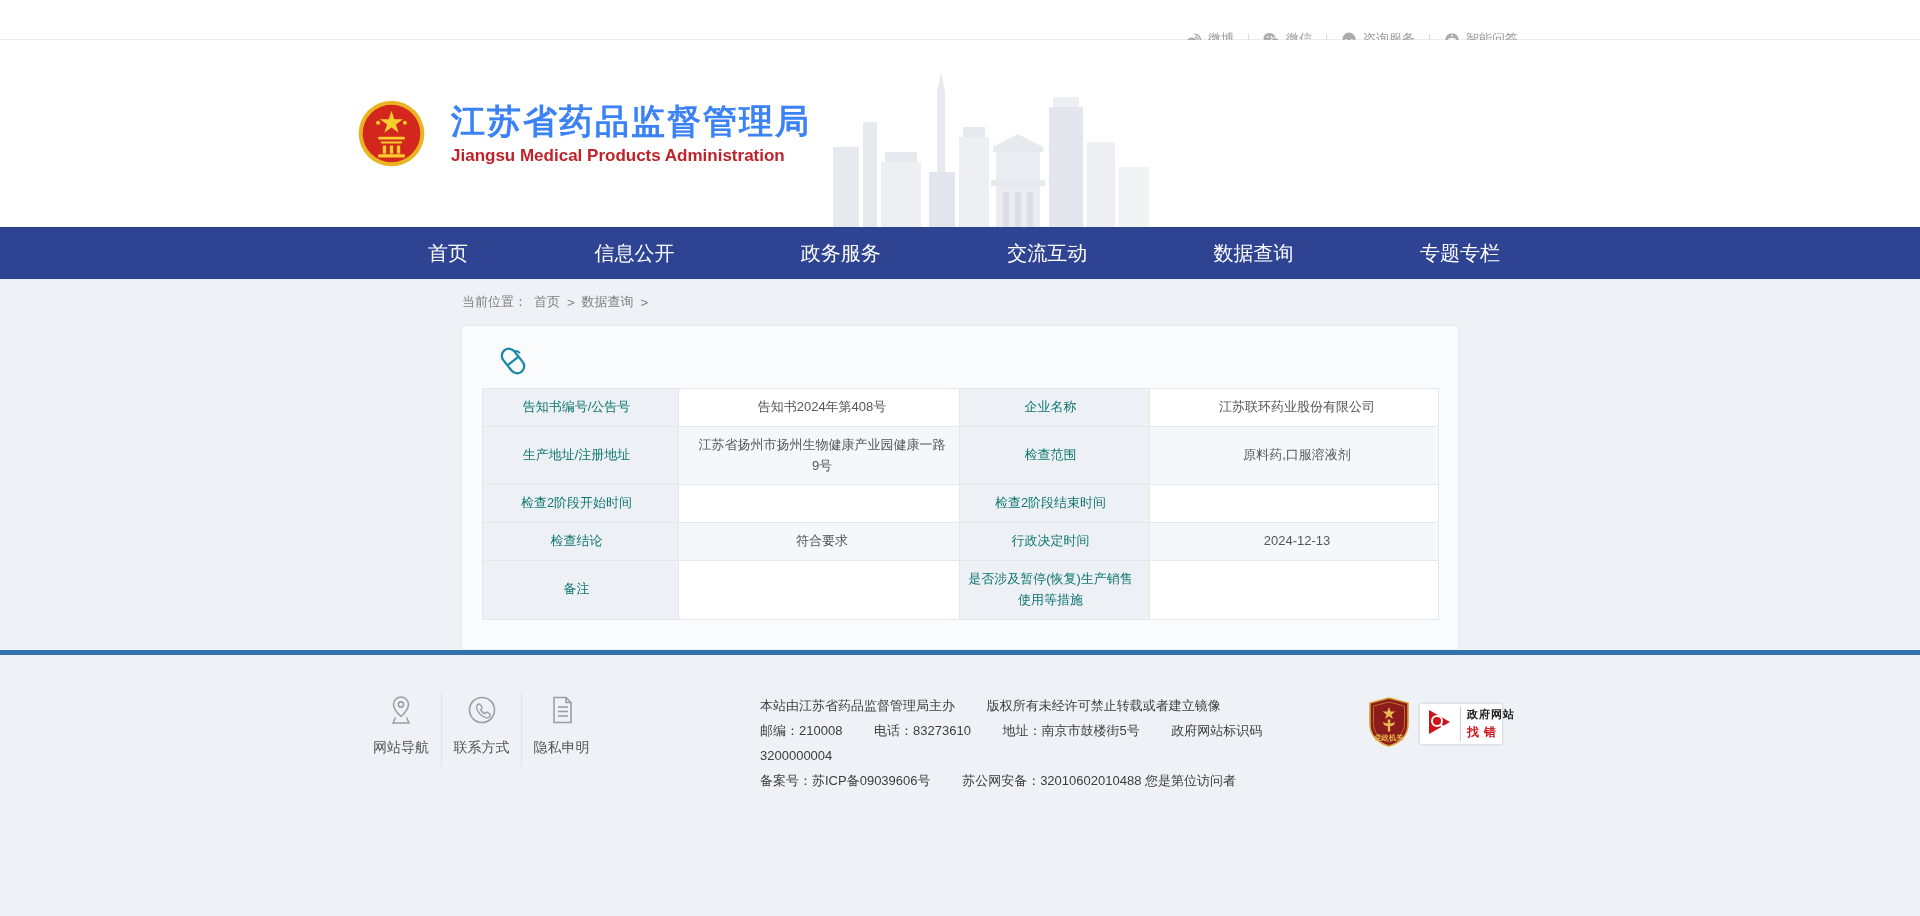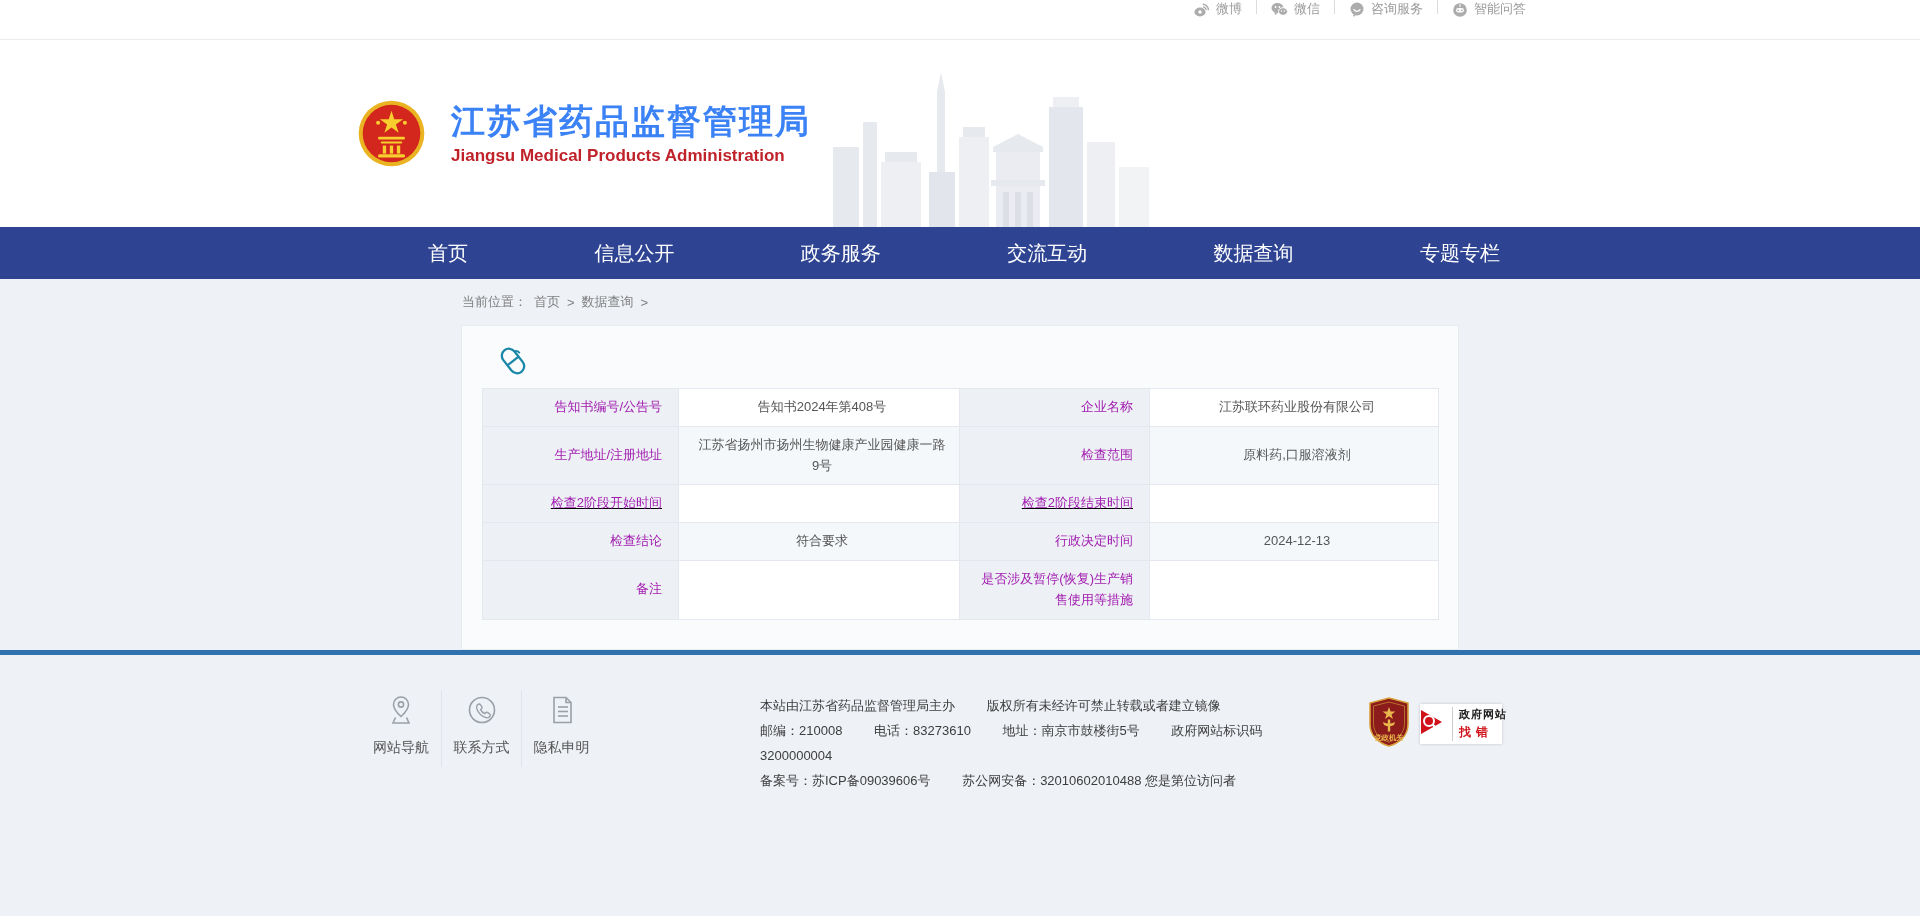--- a/index.html
+++ b/index.html
@@ -1,21 +1,21 @@
 <!DOCTYPE html>
 <html><head>
 <meta charset="utf-8">
 <style>
   * { margin:0; padding:0; box-sizing:border-box; }
   html,body { width:1920px; height:916px; overflow:hidden; }
   body { font-family:"Liberation Sans","DejaVu Sans",sans-serif; background:#eef1f6; }
 
   
   .topbar { height:40px; background:#ffffff; border-bottom:1px solid #ededed; position:relative; }
-  .topbar-links { position:absolute; right:380px; top:0; height:48px; display:flex; align-items:flex-start; }
+  .topbar-links { position:absolute; right:388px; top:0; height:48px; display:flex; align-items:flex-end; }
   .tlink { display:flex; align-items:center; gap:6px; color:#9b9b9b; font-size:13px; text-decoration:none; cursor:pointer; padding:0 14px; }
   .tsep { width:1px; height:14px; background:#dcdcdc; }
   .tlink svg { display:block; }
 
   
   .header { height:187px; background:#ffffff; position:relative; overflow:hidden; }
   .skyline { position:absolute; left:833px; bottom:0; opacity:.9; }
   .brand { position:absolute; left:358px; top:0; height:100%; display:flex; align-items:center; gap:26px; }
   .emblem svg { display:block; }
   .title-cn { font-size:34px; font-weight:bold; color:#3b82f6; letter-spacing:2px; line-height:1.2; }
@@ -30,38 +30,38 @@
   .breadcrumb-zone { height:46px; display:flex; }
   .breadcrumb { margin-left:462px; font-size:13px; color:#808080; display:flex; gap:7px; align-items:center; }
   .breadcrumb a { color:#808080; text-decoration:none; cursor:pointer; }
 
   
   .card { width:998px; margin:0 auto; min-height:325px; background:#fafbfd; border:1px solid #e7eaee; padding:16px 20px 18px 20px; }
   .pill-wrap { margin:2px 0 10px 14px; }
   .pill-wrap svg { display:block; }
   table.detail { border-collapse:collapse; width:956px; table-layout:fixed; }
   table.detail th, table.detail td { border:1px solid #e4e8ee; font-size:13px; font-weight:normal; vertical-align:middle; }
-  th.lab { background:#edf1f6; color:#a21caf; text-align:right; padding:8px 16px 8px 20px; line-height:1.6; }
+  th.lab { background:#edf1f6; color:#0f766e; text-align:center; padding:8px 16px 8px 8px; line-height:1.6; }
   td.val { background:#ffffff; color:#555555; text-align:center; padding:8px 10px 8px 16px; line-height:1.6; }
   tr.r1 { height:36px; } tr.r2 { height:51px; } tr.r3 { height:34px; }
-  tr.r4 { height:36px;text-decoration:underline; } tr.r5 { height:36px; } tr.r6 { height:57px; }
+  tr.r4 { height:36px; } tr.r5 { height:36px; } tr.r6 { height:57px; }
   tr:nth-child(even) td.val { background:#f5f8fb; }
 
   
   .footer-divider { height:5px; background:#2f72ae; }
   .footer { height:261px; background:#eef1f6; position:relative; }
   .quick-links { position:absolute; left:361px; top:36px; display:flex; }
   .ql-item { width:80px; text-align:center; cursor:pointer; padding:2px 0 10px 0; }
   .ql-item + .ql-item { border-left:1px solid #e0e3e9; }
   .ql-item .ql-icn { height:34px; display:flex; justify-content:center; align-items:center; }
   .ql-label { font-size:14px; color:#555555; margin-top:12px; }
   .footer-text { position:absolute; left:760px; top:38px; width:560px; color:#3d3d3d; font-size:13px; line-height:25px; }
   .fline span + span { margin-left:28px; }
   .badges { position:absolute; left:1368px; top:42px; display:flex; align-items:center; gap:10px; }
-  .badge-zhaocuo { width:82px; height:40px; background:#ffffff; box-shadow:0 0 3px rgba(0,0,0,.18); display:flex; align-items:center; padding:0 0; gap:6px; cursor:pointer; }
+  .badge-zhaocuo { width:82px; height:40px; background:#ffffff; box-shadow:0 0 3px rgba(0,0,0,.18); display:flex; align-items:center; padding:0 8px; gap:6px; cursor:pointer; }
   .bz-texts { border-left:1px solid #cccccc; padding-left:6px; }
   .bz-top { font-size:11px; font-weight:bold; color:#222222; letter-spacing:1px; white-space:nowrap; }
   .bz-bottom { font-size:12px; font-weight:bold; color:#d0121b; letter-spacing:5px; margin-top:2px; white-space:nowrap; }
   .badge-party { cursor:default; }
 </style>
 </head>
 <body>
 
 <div class="topbar">
   <div class="topbar-links">

